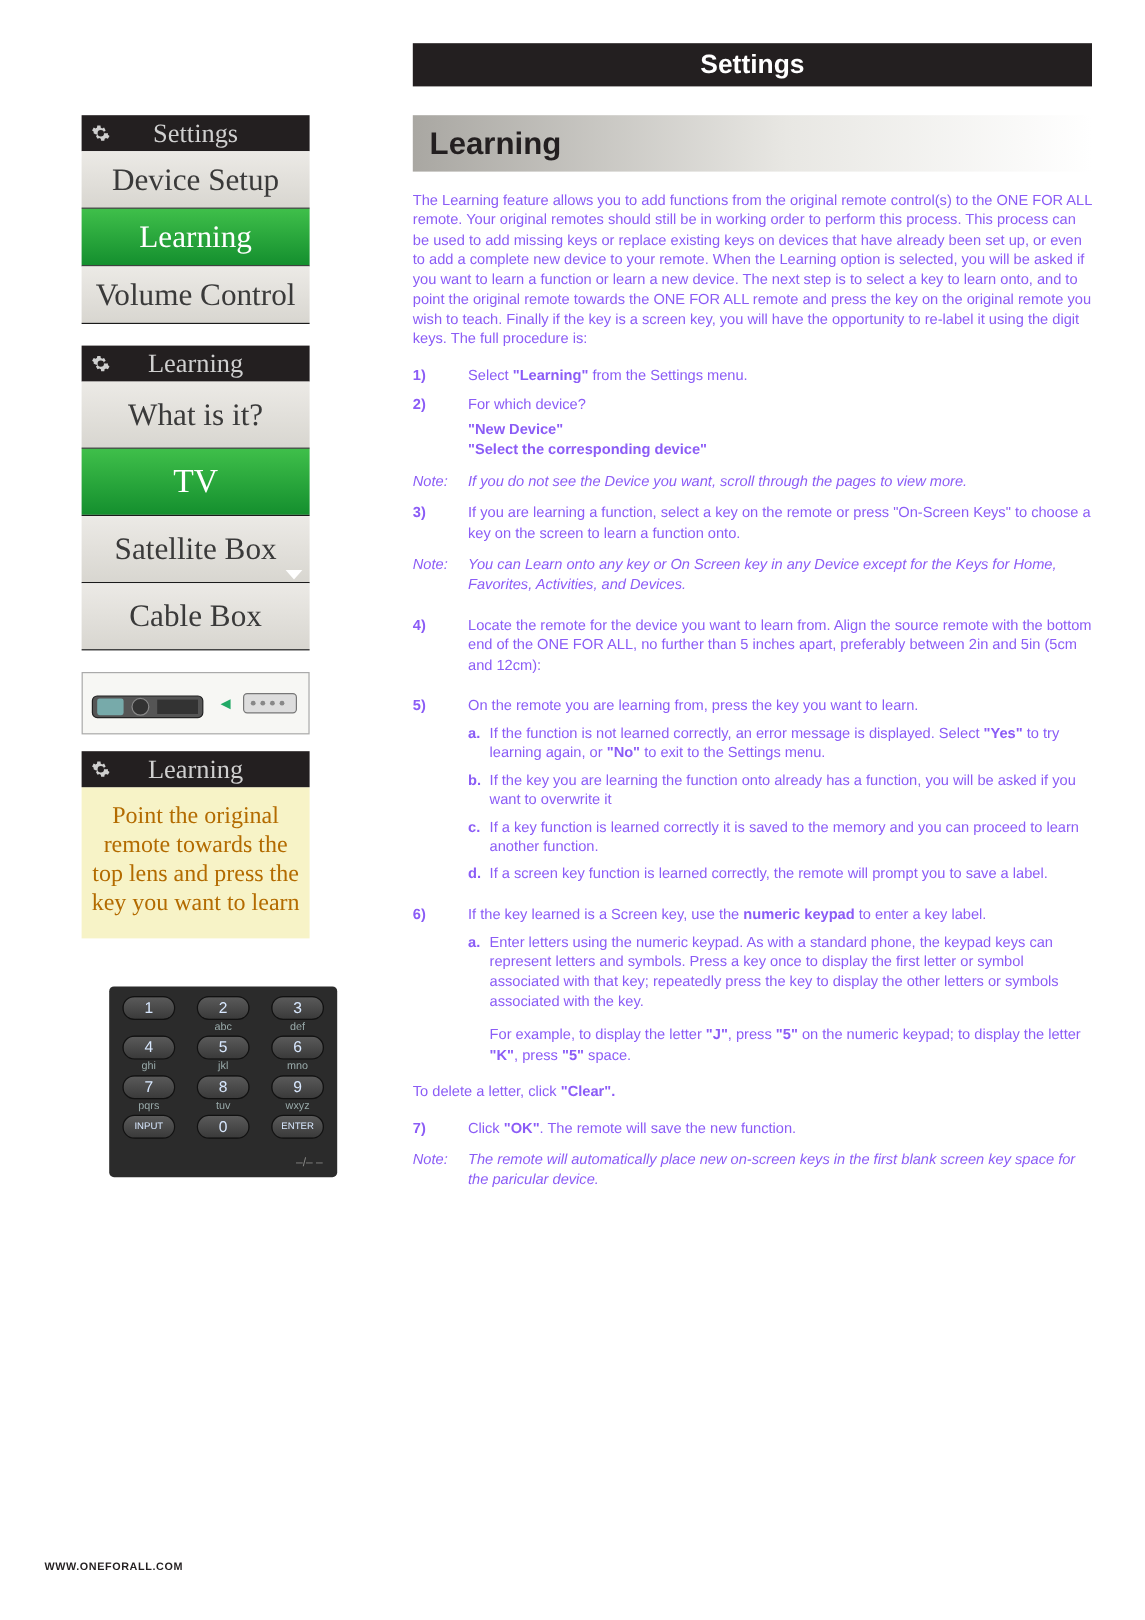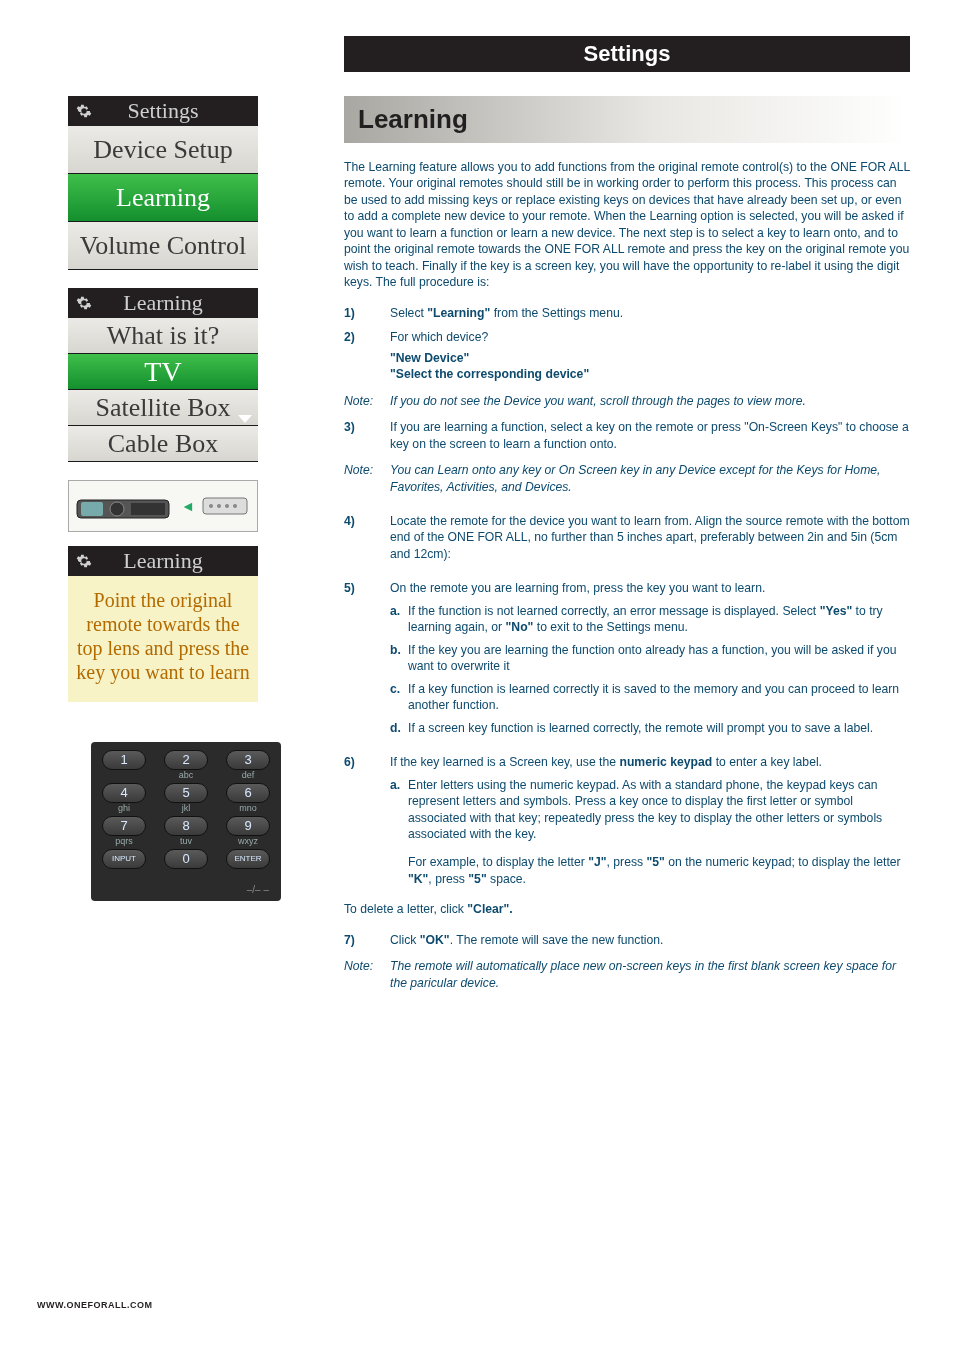--- a/index.html
+++ b/index.html
@@ -43,21 +43,21 @@
     position: relative;
   }
   .panel-header .gear {
     position: absolute; left: 8px; top: 50%; transform: translateY(-50%);
     display: inline-flex;
   }
   .panel-row {
     font-family: Georgia, "Times New Roman", serif;
     font-size: 26px;
     color: #3a3a3a;
-    height: 36px;
+    height: 56px;
     display: flex; align-items: center; justify-content: center;
     background: linear-gradient(#eceae6, #d8d6d0);
     border-bottom: 1px solid #1a1a1a;
     position: relative;
   }
   .panel-row.selected {
     background: linear-gradient(#3fbf4a, #148f2e);
     color: #fff;
     font-size: 28px;
   }
@@ -123,21 +123,21 @@
   }
 
   .section-header {
     background: linear-gradient(to right, #a9a7a2 0%, #e8e7e3 55%, #fff 100%);
     padding: 8px 14px;
     font-size: 26px;
     font-weight: 600;
     color: #231f20;
     margin-bottom: 16px;
   }
-  .body-text { font-size: 12.2px; line-height: 1.35; color: #0c4a6e; }
+  .body-text { font-size: 12.2px; line-height: 1.35; color: #8b5cf6; }
   .intro { margin-bottom: 14px; }
   .steps { }
   .step { display:flex; margin: 8px 0 4px 0; }
   .step .num { width: 46px; flex:0 0 46px; font-weight:700; }
   .step .txt { flex:1; }
   .note-row { display:flex; margin: 10px 0; font-style: italic; }
   .note-row .lbl { width: 46px; flex:0 0 46px; font-weight:400; font-style: italic; }
   .choice { padding-left:46px; margin: 4px 0; }
   .choice .opt { font-weight:700; }
   .choice .or { text-align:left; padding-left:60px; font-style:normal; font-weight:400; margin:2px 0; }

